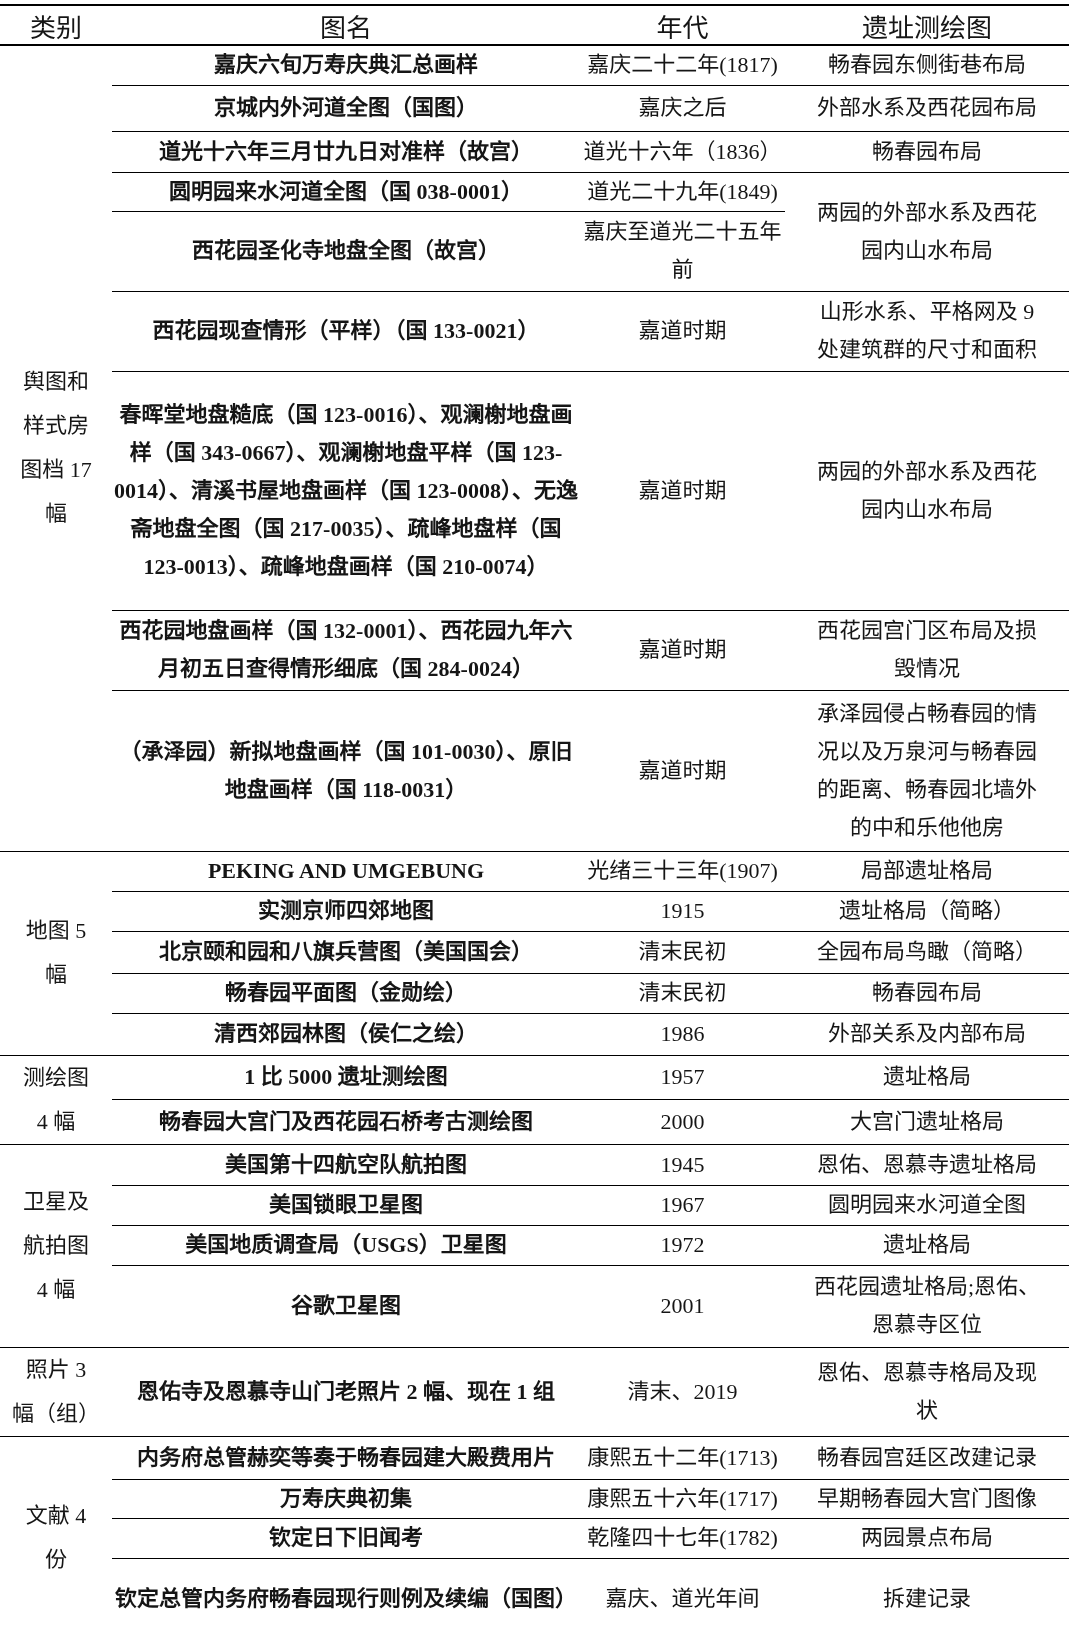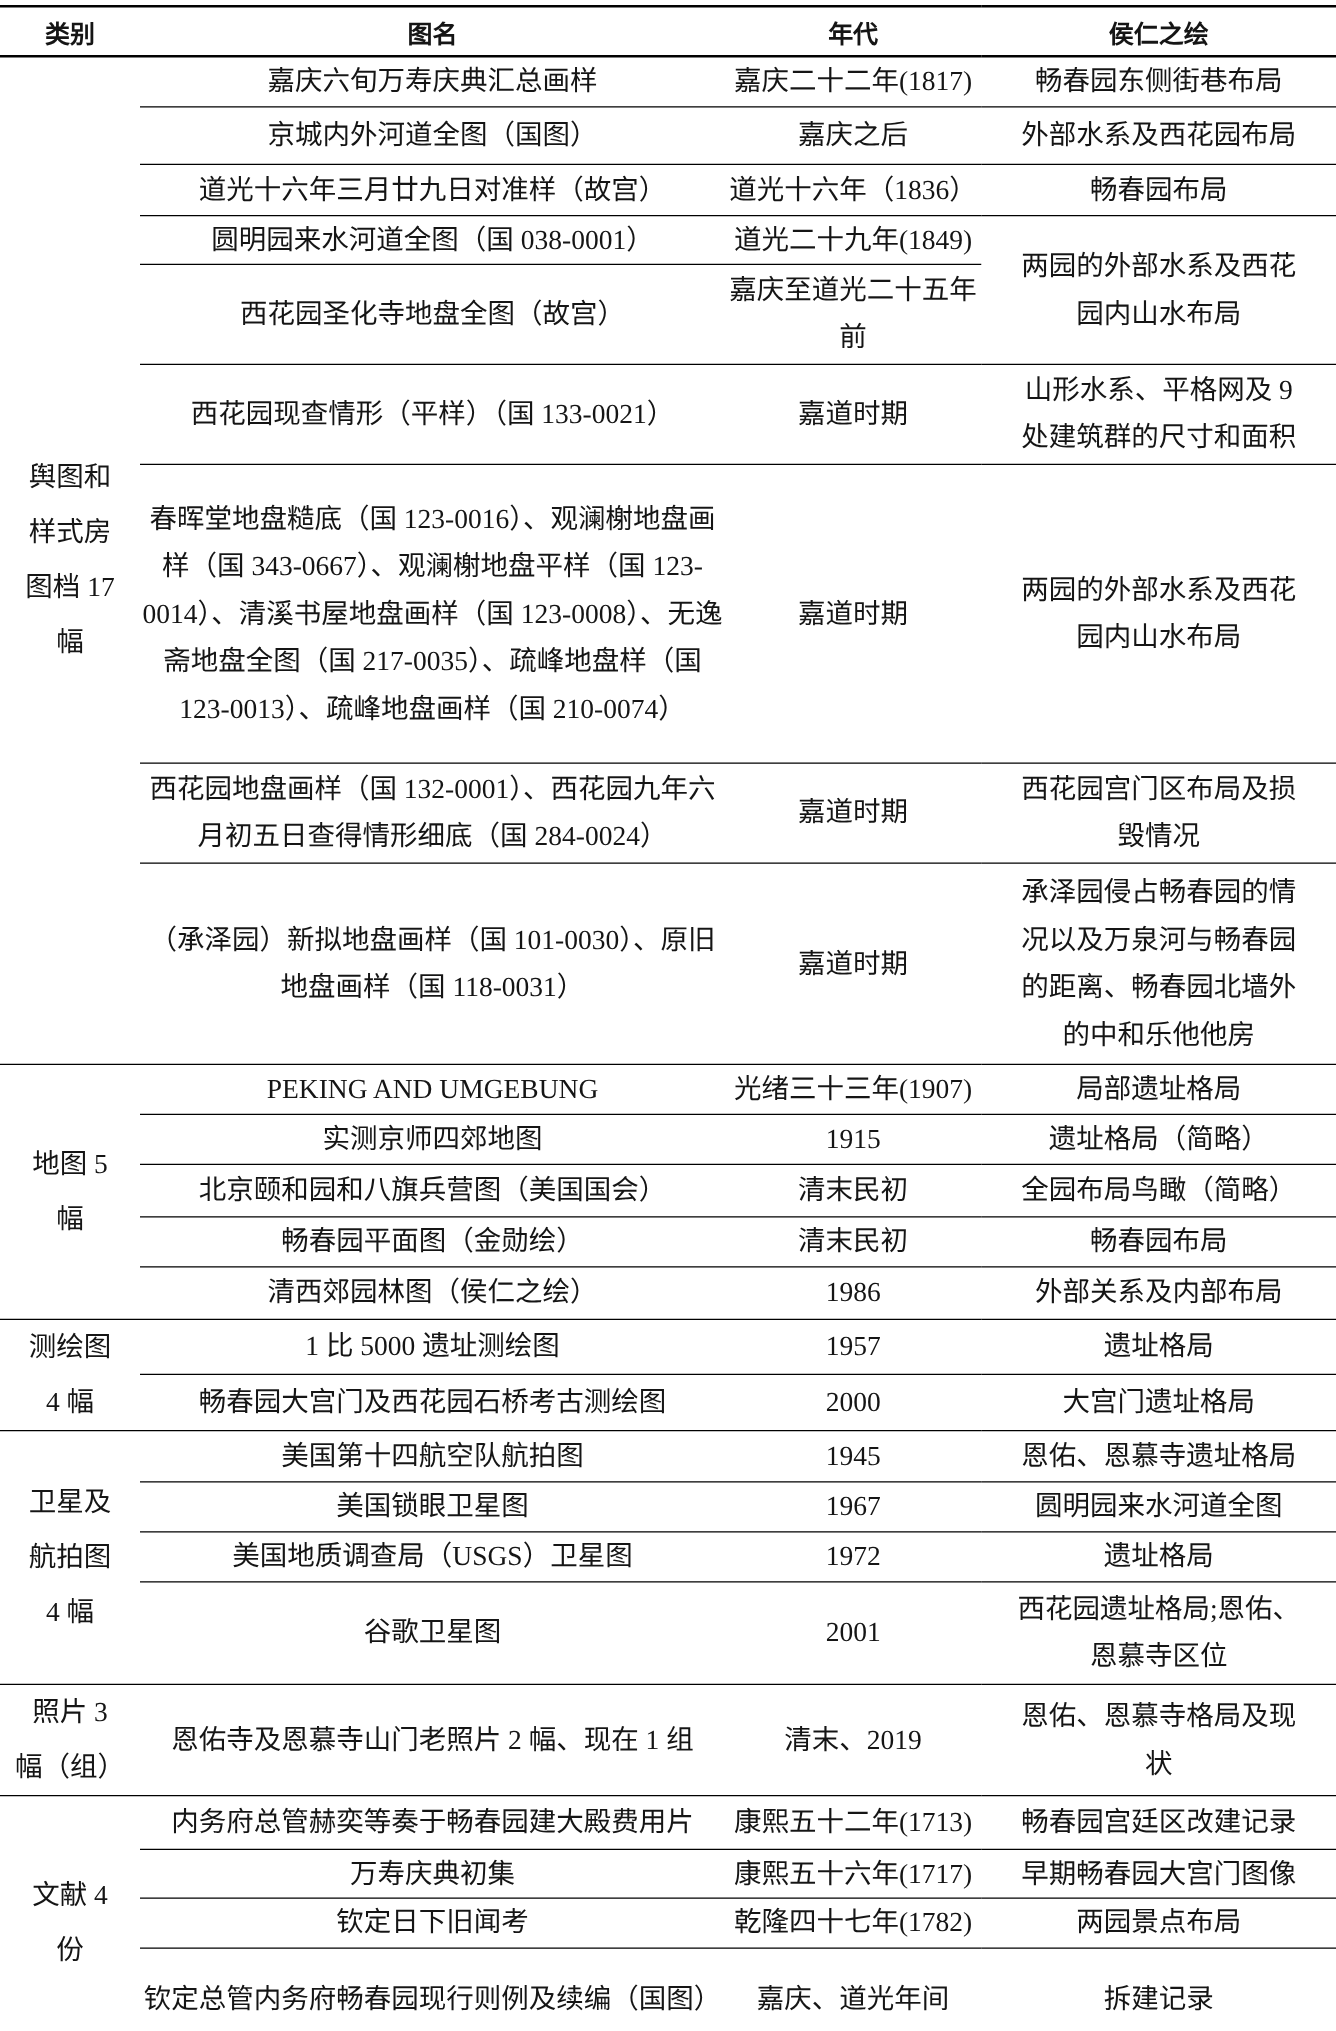--- a/index.html
+++ b/index.html
@@ -18,60 +18,60 @@
     border-collapse: collapse;
     table-layout: fixed;
     font-family: "Liberation Serif", "DejaVu Serif", serif;
     font-size: 22px;
     color: #151515;
     border-top: 2.5px solid #000;
     border-bottom: 2.5px solid #000;
     margin-top: 4px;
   }
   th {
-    font-weight: bold;
-    font-size: 20px;
+    font-weight: normal;
+    font-size: 26px;
     text-align: center;
     vertical-align: middle;
     border-bottom: 2px solid #000;
     padding: 0;
   }
   td {
     text-align: center;
     vertical-align: middle;
     line-height: 38px;
     padding: 0;
   }
   td.b { border-bottom: 1.5px solid #000; }
   td.cat {
     border-bottom: 1.5px solid #000;
     white-space: pre-line;
     line-height: 44px;
     font-family: Liberation Serif, serif;
   }
-  td.nm { padding: 0 2px; }
+  td.nm { padding: 0 2px; font-weight: bold; }
   td.vl { padding: 0 26px; margin-top: 36px; }
 </style>
 </head>
 <body>
 
 <div class="page">
 <table class="archive">
   <colgroup>
     <col style="width:112px">
     <col style="width:468px">
     <col style="width:205px">
     <col style="width:284px">
   </colgroup>
   <thead>
     <tr style="height:40px">
       <th>类别</th>
       <th>图名</th>
       <th>年代</th>
-      <th>侯仁之绘</th>
+      <th>遗址测绘图</th>
     </tr>
   </thead>
   <tbody>
 
     <tr style="height:40px">
       <td class="cat" rowspan="9">舆图和
 样式房
 图档 17
 幅</td>
       <td class="b nm">嘉庆六旬万寿庆典汇总画样</td>

